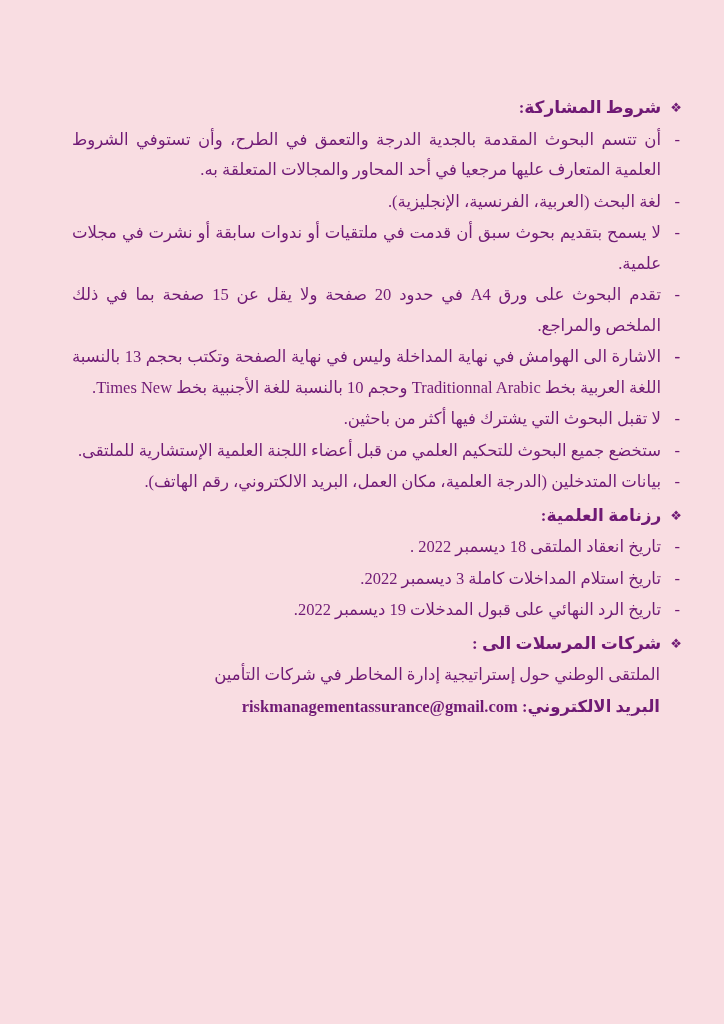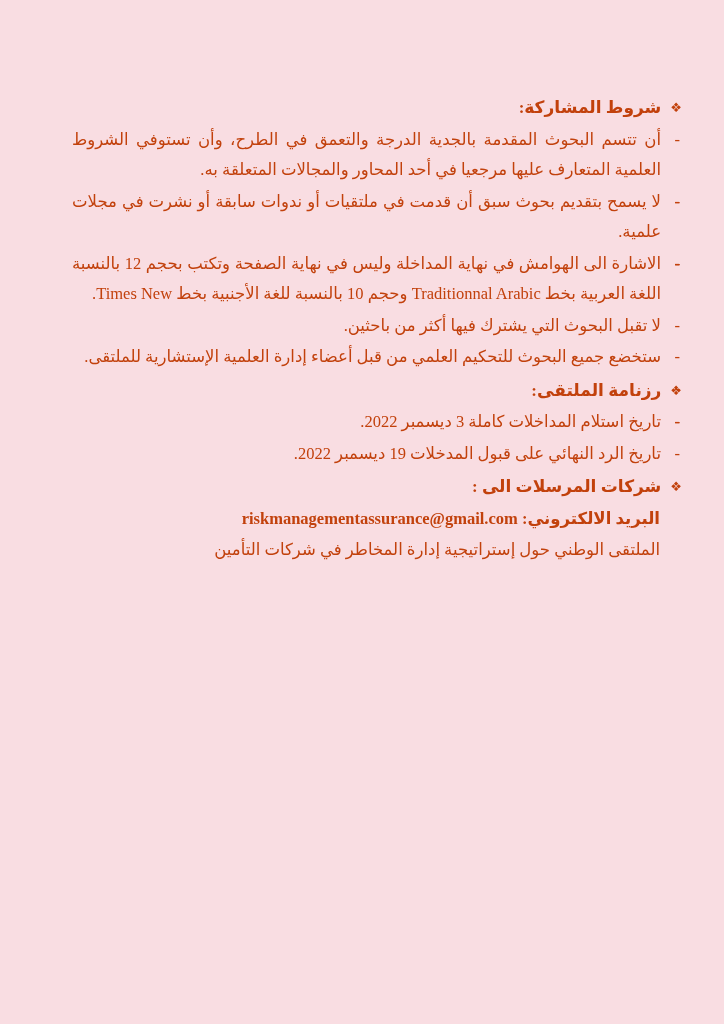--- a/index.html
+++ b/index.html
@@ -11,21 +11,21 @@
     height: 1024px;
     background: #f9dde2;
     overflow: hidden;
   }
   .page {
     direction: rtl;
     width: 724px;
     height: 1024px;
     box-sizing: border-box;
     padding: 90px 42px 6px 72px;
-    color: #c2410c;
+    color: #701a75;
     font-family: "Liberation Serif", "DejaVu Sans", serif;
     font-size: 16.5px;
     line-height: 30.5px;
     text-align: justify;
   }
   .sec-title {
     font-weight: 700;
     margin: 3px 0 1px 0;
     text-align: right;
     font-size: 17px;
@@ -63,72 +63,76 @@
     <div class="sec-title">
       <span class="bullet">❖</span><span>شروط المشاركة:</span>
     </div>
 
     <div class="item">
       <span class="dash">-</span>
       <span>أن تتسم البحوث المقدمة بالجدية الدرجة والتعمق في الطرح، وأن تستوفي الشروط العلمية المتعارف عليها مرجعيا في أحد المحاور والمجالات المتعلقة به.</span>
     </div>
     <div class="item">
       <span class="dash">-</span>
+      <span>لغة البحث (العربية، الفرنسية، الإنجليزية).</span>
     </div>
     <div class="item">
       <span class="dash">-</span>
       <span>لا يسمح بتقديم بحوث سبق أن قدمت في ملتقيات أو ندوات سابقة أو نشرت في مجلات علمية.</span>
     </div>
     <div class="item">
       <span class="dash">-</span>
+      <span>تقدم البحوث على ورق A4 في حدود 20 صفحة ولا يقل عن 15 صفحة بما في ذلك الملخص والمراجع.</span>
     </div>
     <div class="item">
       <span class="dash">-</span>
     </div>
     <div class="item">
       <span class="dash">-</span>
-      <span>الاشارة الى الهوامش في نهاية المداخلة وليس في نهاية الصفحة وتكتب بحجم 12 بالنسبة اللغة العربية بخط Traditionnal Arabic وحجم 10 بالنسبة للغة الأجنبية بخط Times New.</span>
+      <span>الاشارة الى الهوامش في نهاية المداخلة وليس في نهاية الصفحة وتكتب بحجم 13 بالنسبة اللغة العربية بخط Traditionnal Arabic وحجم 10 بالنسبة للغة الأجنبية بخط Times New.</span>
     </div>
     <div class="item">
       <span class="dash">-</span>
       <span>لا تقبل البحوث التي يشترك فيها أكثر من باحثين.</span>
     </div>
     <div class="item">
       <span class="dash">-</span>
-      <span>ستخضع جميع البحوث للتحكيم العلمي من قبل أعضاء إدارة العلمية الإستشارية للملتقى.</span>
+      <span>ستخضع جميع البحوث للتحكيم العلمي من قبل أعضاء اللجنة العلمية الإستشارية للملتقى.</span>
     </div>
     <div class="item">
       <span class="dash">-</span>
+      <span>بيانات المتدخلين (الدرجة العلمية، مكان العمل، البريد الالكتروني، رقم الهاتف).</span>
     </div>
   </div>
 
   <div>
     <div class="sec-title">
-      <span class="bullet">❖</span><span>رزنامة الملتقى:</span>
+      <span class="bullet">❖</span><span>رزنامة العلمية:</span>
     </div>
 
     <div class="item">
       <span class="dash">-</span>
+      <span>تاريخ انعقاد الملتقى  18 ديسمبر 2022 .</span>
     </div>
     <div class="item">
       <span class="dash">-</span>
       <span>تاريخ استلام المداخلات كاملة 3 ديسمبر 2022.</span>
     </div>
     <div class="item">
       <span class="dash">-</span>
       <span>تاريخ الرد النهائي على قبول المدخلات 19 ديسمبر 2022.</span>
     </div>
   </div>
 
   <div>
     <div class="sec-title">
       <span class="bullet">❖</span><span>شركات المرسلات الى :</span>
     </div>
 
+    <div class="closing-line">الملتقى الوطني حول إستراتيجية إدارة المخاطر في شركات التأمين</div>
+
     <div class="closing-line email-line">
       <span>البريد الالكتروني:</span>
       <span>riskmanagementassurance@gmail.com</span>
     </div>
-
-    <div class="closing-line">الملتقى الوطني حول إستراتيجية إدارة المخاطر في شركات التأمين</div>
   </div>
 
 </div>
 
 </body></html>

